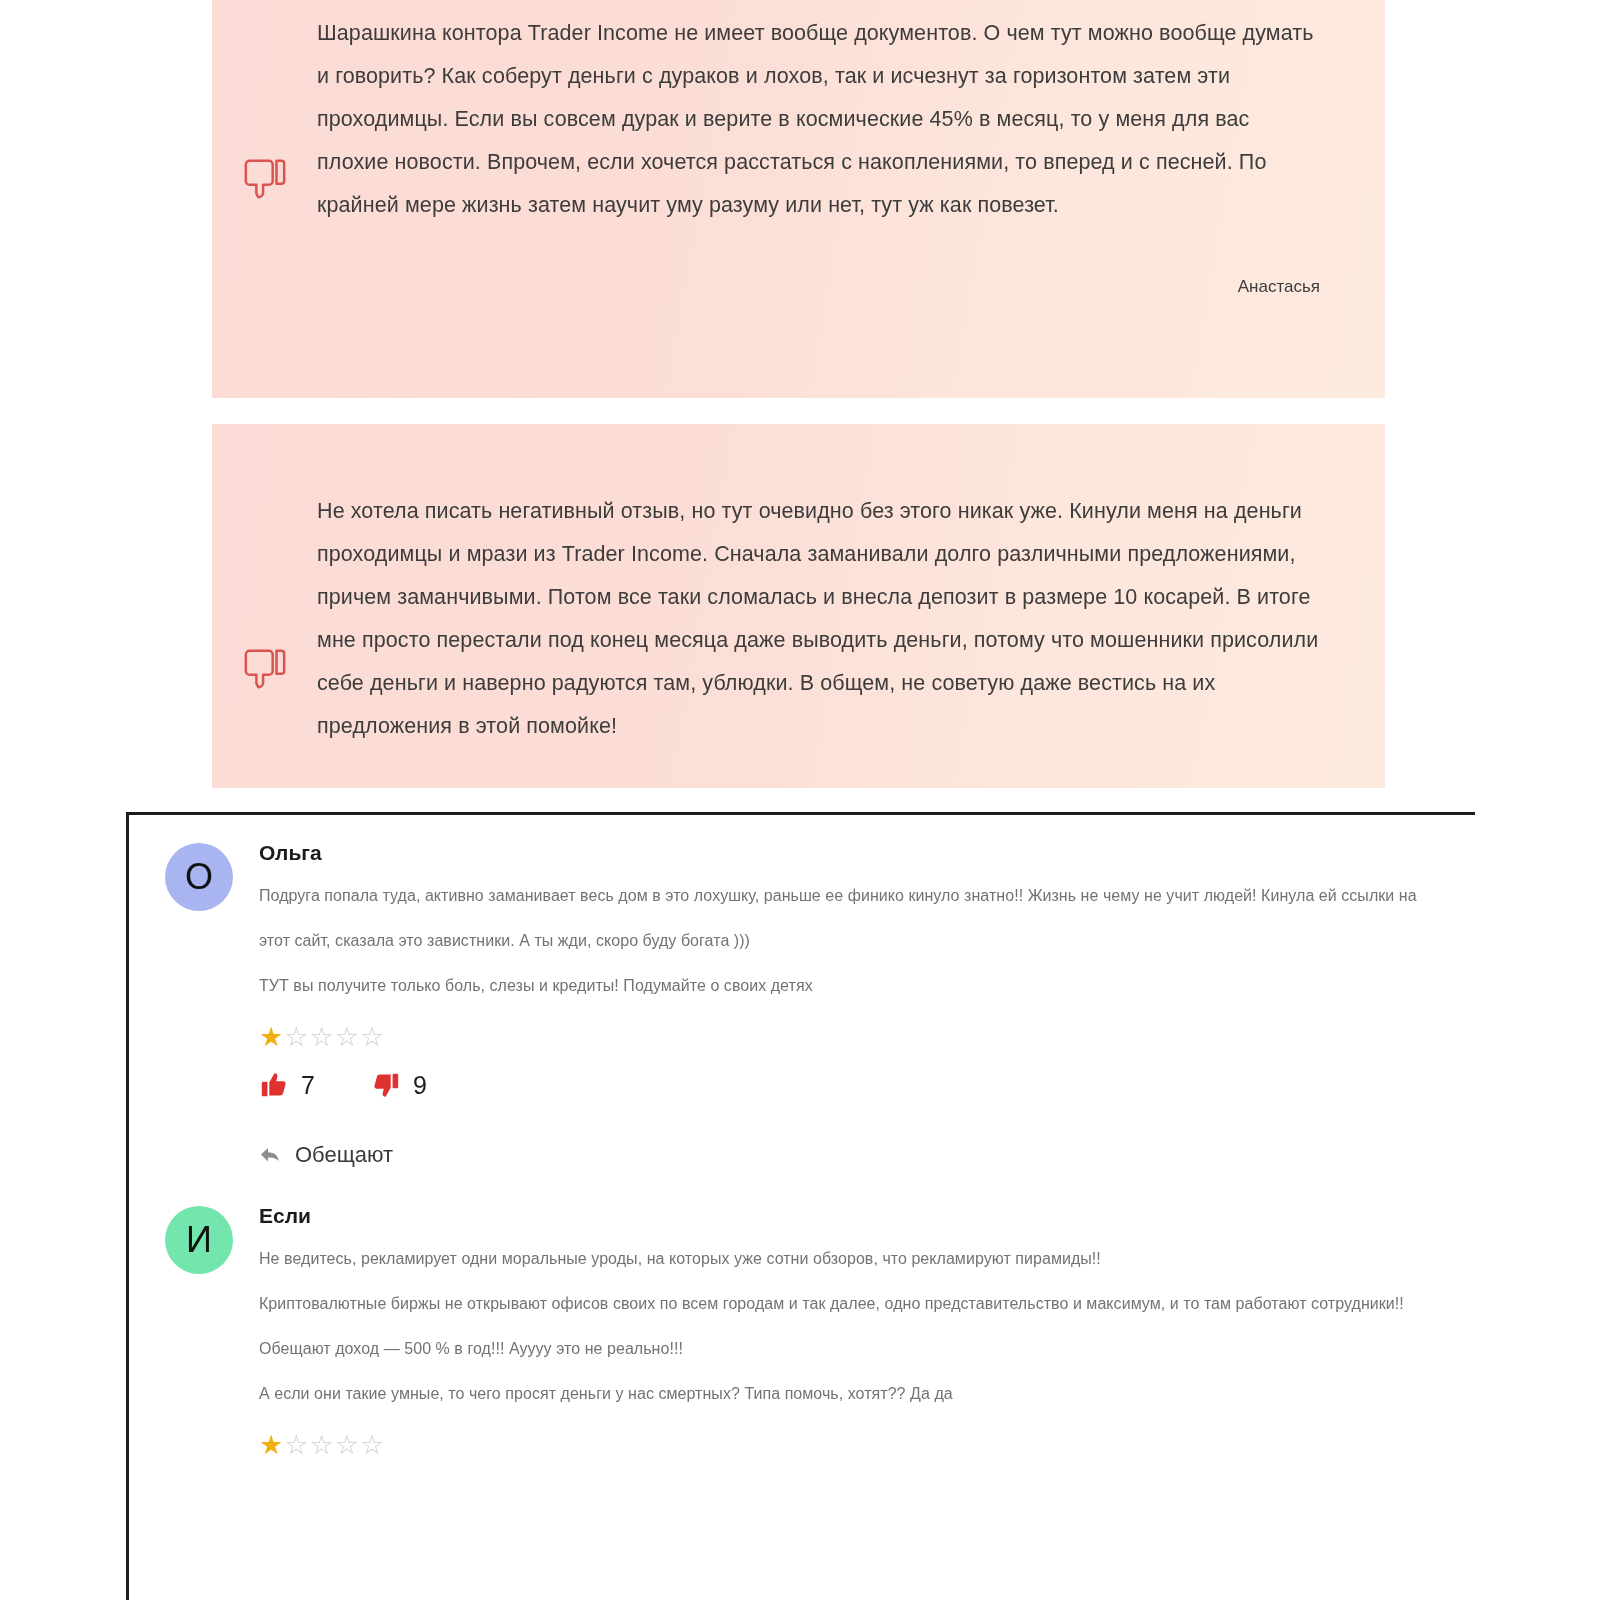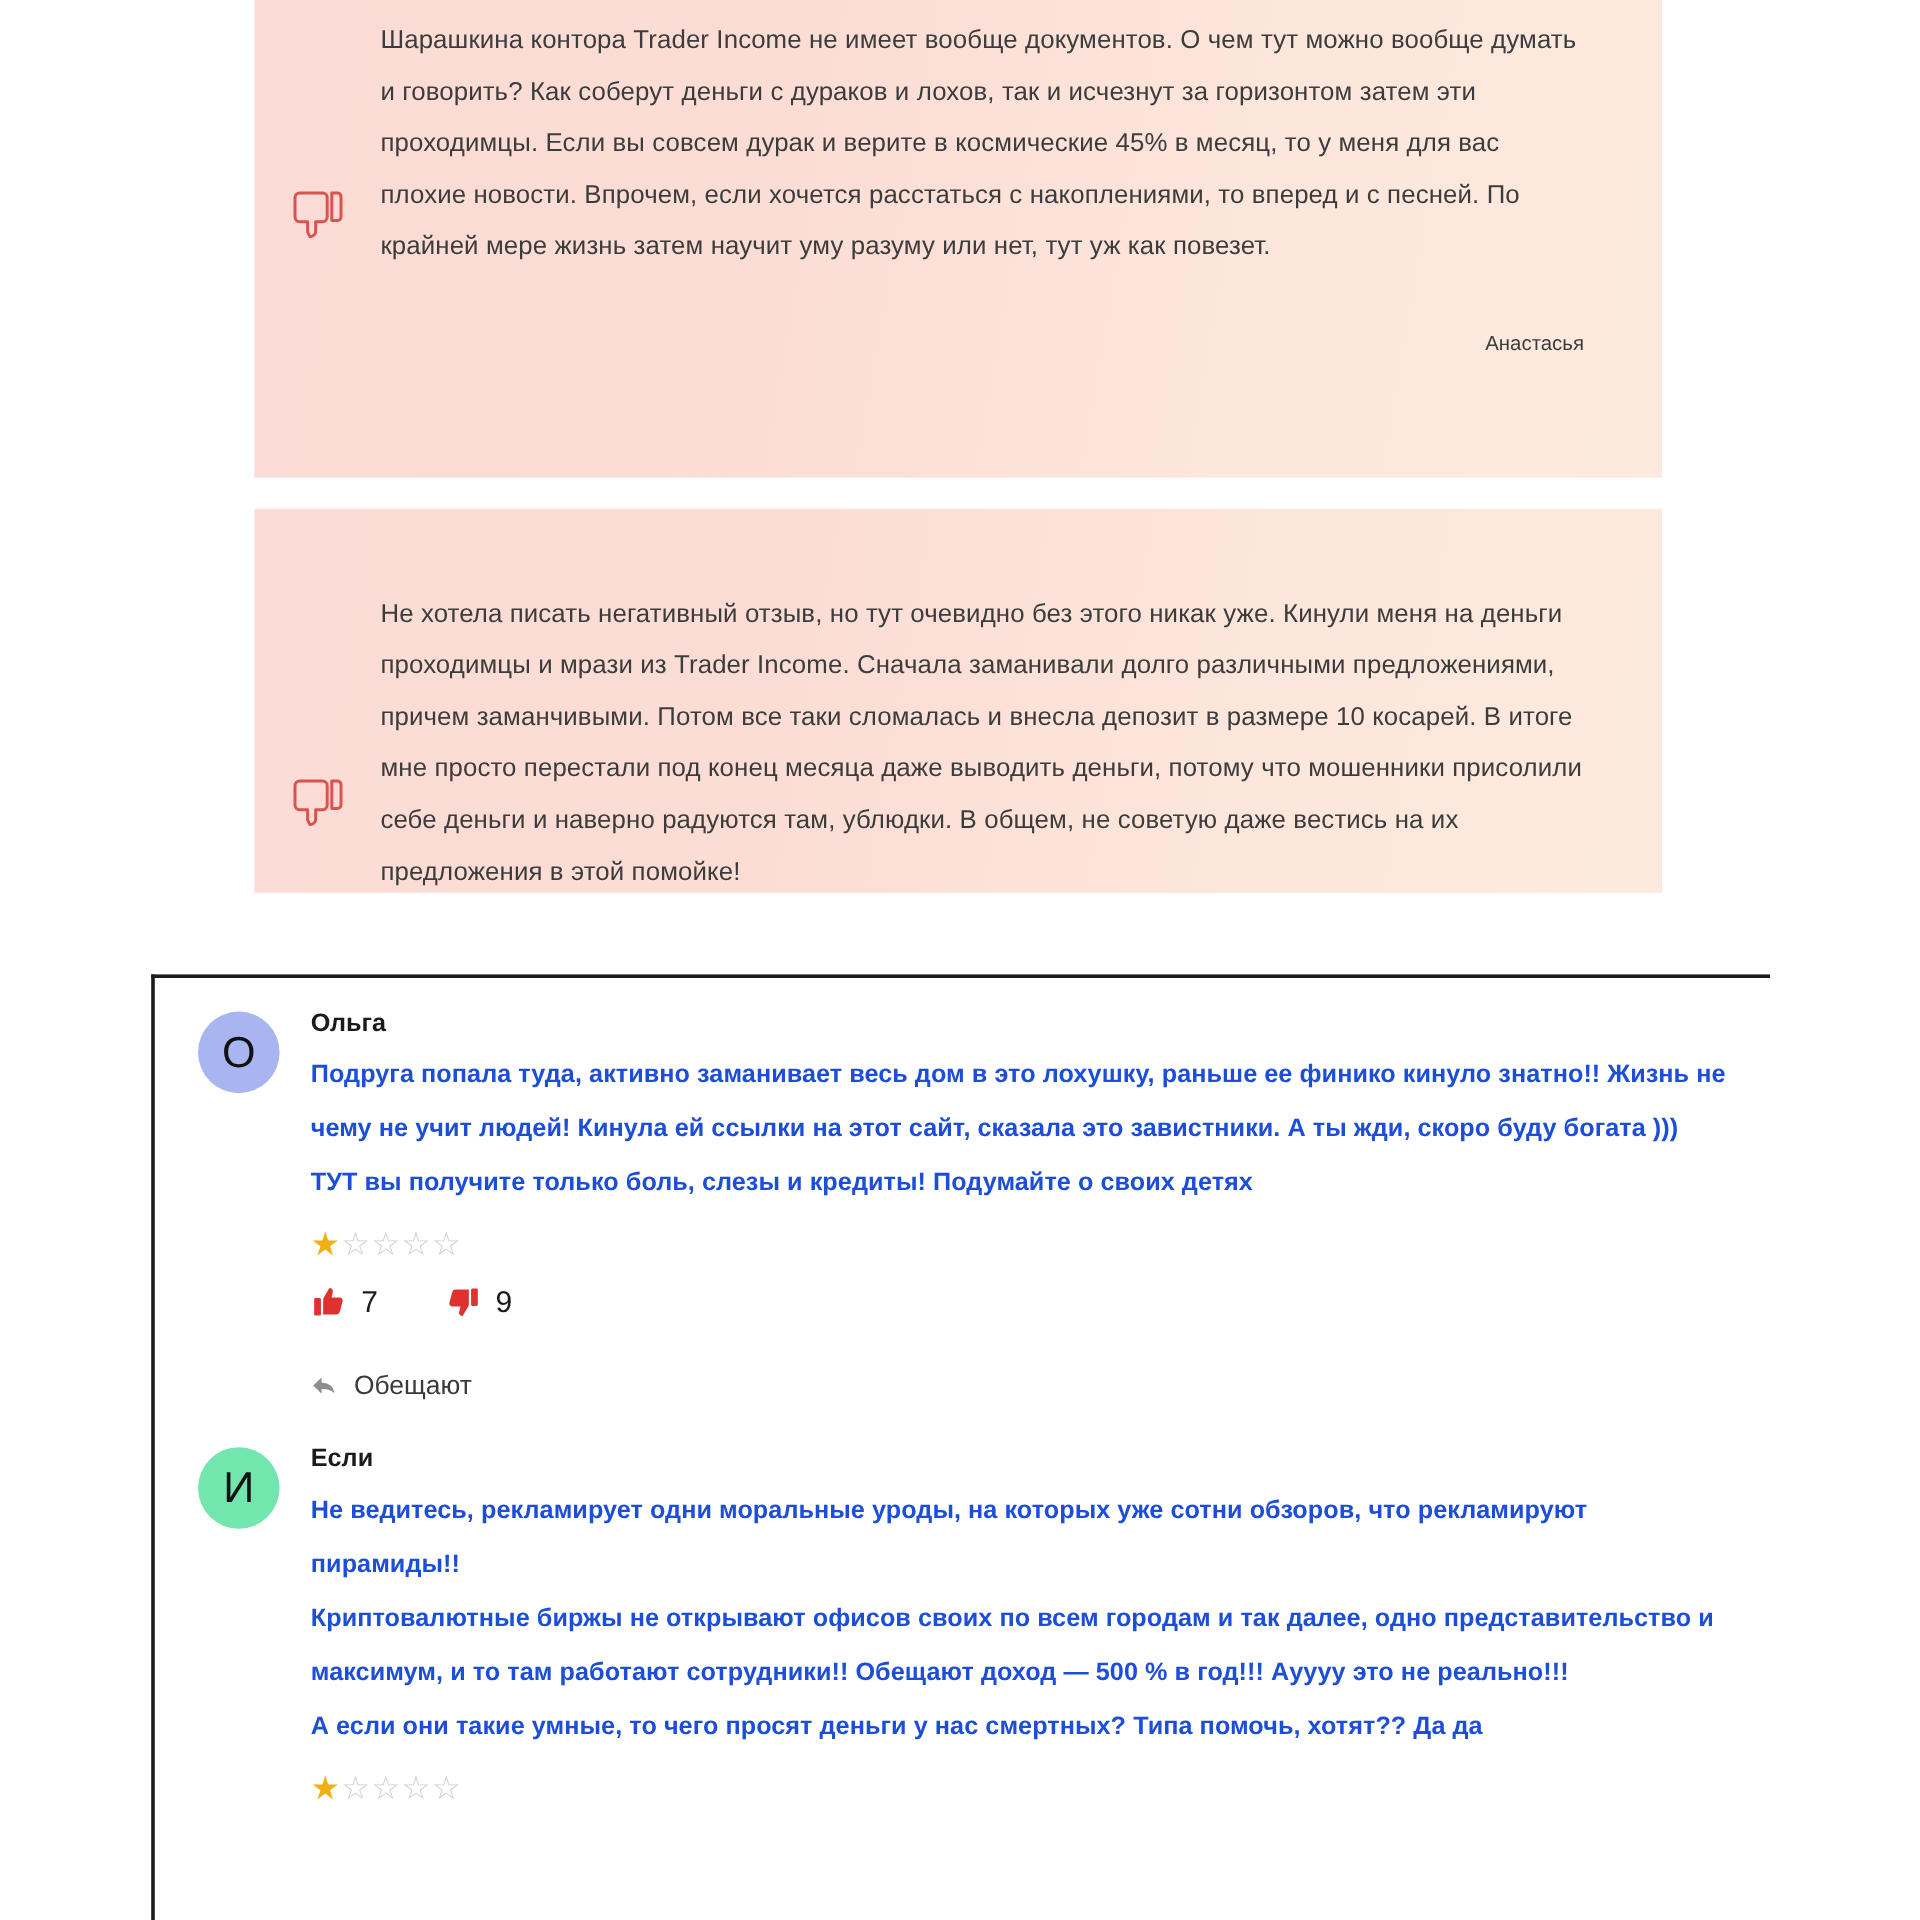--- a/index.html
+++ b/index.html
@@ -31,21 +31,21 @@
     box-sizing: border-box;
     padding: 0;
   }
 
   .review-card--1 {
     top: -8px;
     height: 406px;
   }
   .review-card--2 {
     top: 424px;
-    height: 320px;
+    height: 364px;
   }
 
   .review-inner {
     position: relative;
     height: 100%;
   }
 
   .review-thumb-icon {
     position: absolute;
     left: 30px;
@@ -126,25 +126,24 @@
   .comment-author {
     font-size: 21px;
     font-weight: bold;
     color: #1b1b1b;
     line-height: 28px;
     margin: 0 0 6px 0;
   }
 
   .comment-para {
     margin: 0;
-    font-size: 21px;
+    font-size: 16px;
     line-height: 45px;
-    color: #1d4ed8;
+    color: #737373;
     letter-spacing: 0.05px;
-    font-weight: bold;
   }
 
   .stars {
     margin-top: 14px;
     font-size: 27px;
     line-height: 30px;
     letter-spacing: 1px;
     white-space: nowrap;
   }
   .star-on { color: #eeb111; }

